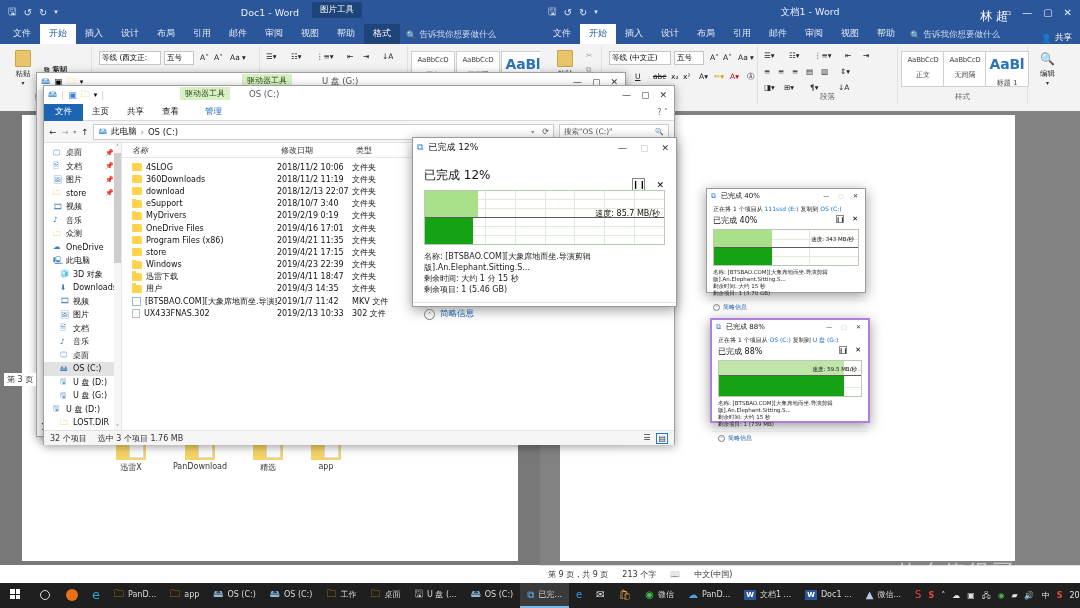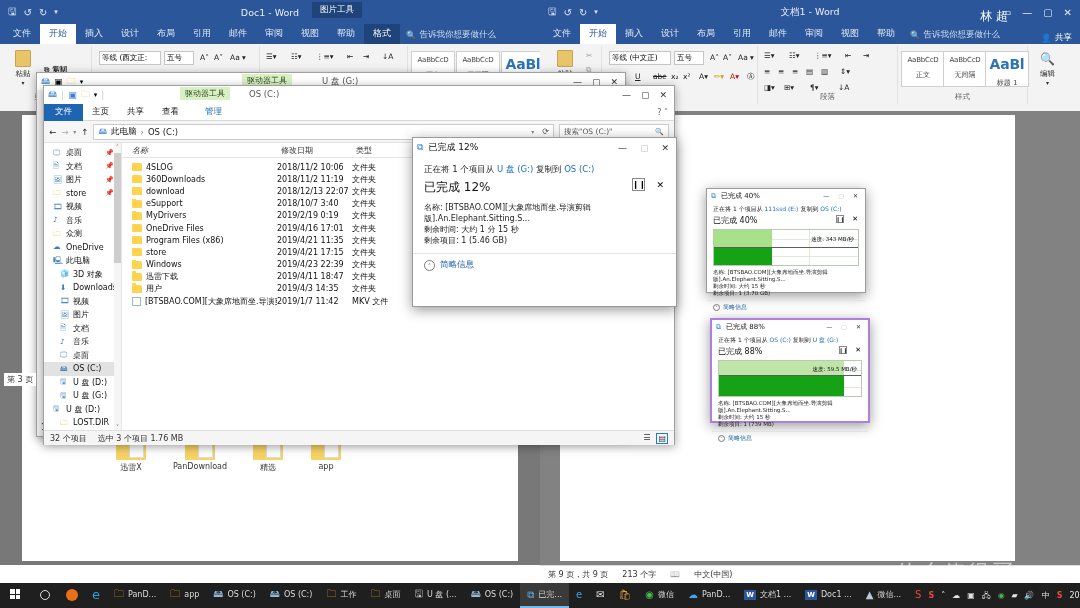--- a/index.html
+++ b/index.html
@@ -632,20 +632,28 @@
             <div class="ftype">文件夹</div>
           </div>
           <div class="frow">
             <div class="fname">
               <span style="width: 9px; height: 9px; background: rgb(255, 255, 255); border: 1px solid rgb(153, 187, 187); display: inline-block; flex: 0 0 auto;"></span>
               <span>[BTSBAO.COM][大象席地而坐.导演剪辑版].An...</span>
             </div>
             <div class="fdate">2019/1/7 11:42</div>
             <div class="ftype">MKV 文件</div>
           </div>
+          <div class="frow">
+            <div class="fname">
+              <span style="width: 8px; height: 9px; background: rgb(255, 255, 255); border: 1px solid rgb(187, 187, 187); display: inline-block; flex: 0 0 auto;"></span>
+              <span>UX433FNAS.302</span>
+            </div>
+            <div class="fdate">2019/2/13 10:33</div>
+            <div class="ftype">302 文件</div>
+          </div>
         </div>
     </div>
   </div>
 
   <div class="exp-status">
     <span>32 个项目</span>
     <span>选中 3 个项目  1.76 MB</span>
     <span style="margin-left:auto;display:flex;gap:6px;">
       <span>☰</span>
       <span style="border:1px solid #1a7bd0;padding:0 1px;">▤</span>
@@ -739,27 +747,41 @@
   <div class="cpd-title">
     <span style="color:#2b7de0;">⧉</span>
     <span>已完成 12%</span>
     <span class="btns">
       <span>—</span>
       <span style="color:#bbb;">▢</span>
       <span>✕</span>
     </span>
   </div>
   <div class="cpd-body" style="position:relative;">
-    <div class="cpd-line1">
-      <span>正在将 1 个项目从 </span><span class="lnk">U 盘 (G:)</span><span> 复制到 </span><span class="lnk">OS (C:)</span>
-    </div>
     <div class="cpd-pct">已完成 12%</div>
     <div class="cpd-ctrl" style="top:21px;">
       <span class="pausebtn">❙❙</span>
       <span style="font-weight:bold;">✕</span>
+    </div>
+    <div class="graph" style="height:55px;">
+      <div class="grid-v" style="left:12.5%;"></div>
+        <div class="grid-v" style="left:25%;"></div>
+      <div class="grid-v" style="left:37.5%;"></div>
+        <div class="grid-v" style="left:50%;"></div>
+      <div class="grid-v" style="left:62.5%;"></div>
+        <div class="grid-v" style="left:75%;"></div>
+      <div class="grid-v" style="left:87.5%;"></div>
+      <div class="grid-h" style="top:16%;"></div>
+        <div class="grid-h" style="top:33%;"></div>
+      <div class="grid-h" style="top:66%;"></div>
+        <div class="grid-h" style="top:83%;"></div>
+      <div class="bar-light" style="width:22%;height:49%;"></div>
+      <div class="midline" style="top:49%;"></div>
+      <div class="bar-dark" style="top:51%;width:20%;height:49%;"></div>
+      <div class="spd" style="top:32%;">速度: 85.7 MB/秒</div>
     </div>
     <div class="cpd-det">
       <div><span>名称:</span> <span>[BTSBAO.COM][大象席地而坐.导演剪辑版].An.Elephant.Sitting.S...</span></div>
       <div><span>剩余时间:</span> <span>大约 1 分 15 秒</span></div>
       <div><span>剩余项目:</span> <span>1 (5.46 GB)</span></div>
     </div>
   </div>
   <div class="cpd-foot">
     <span class="chev">˄</span>
     <span>简略信息</span>

